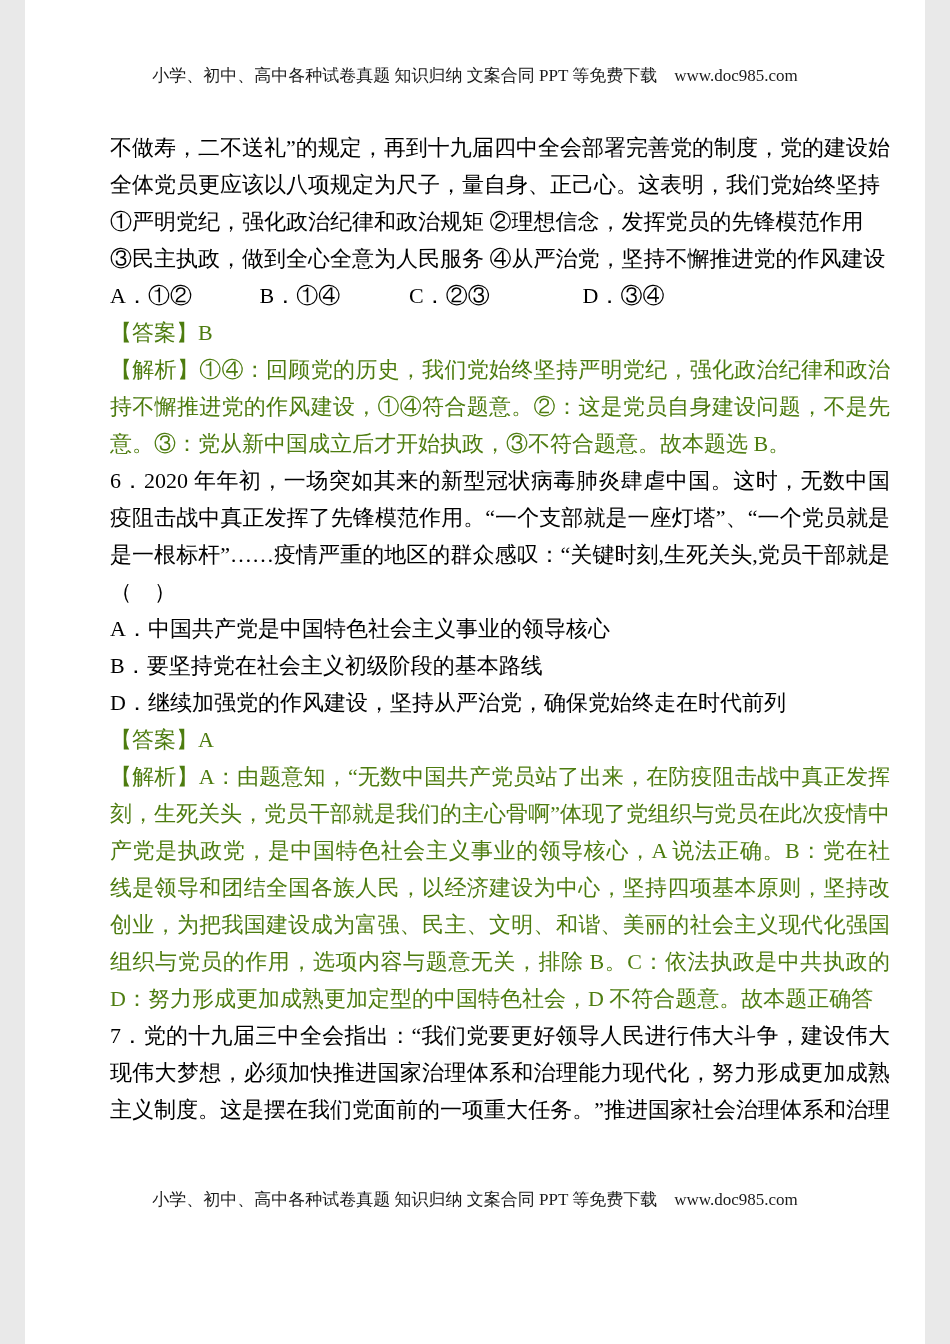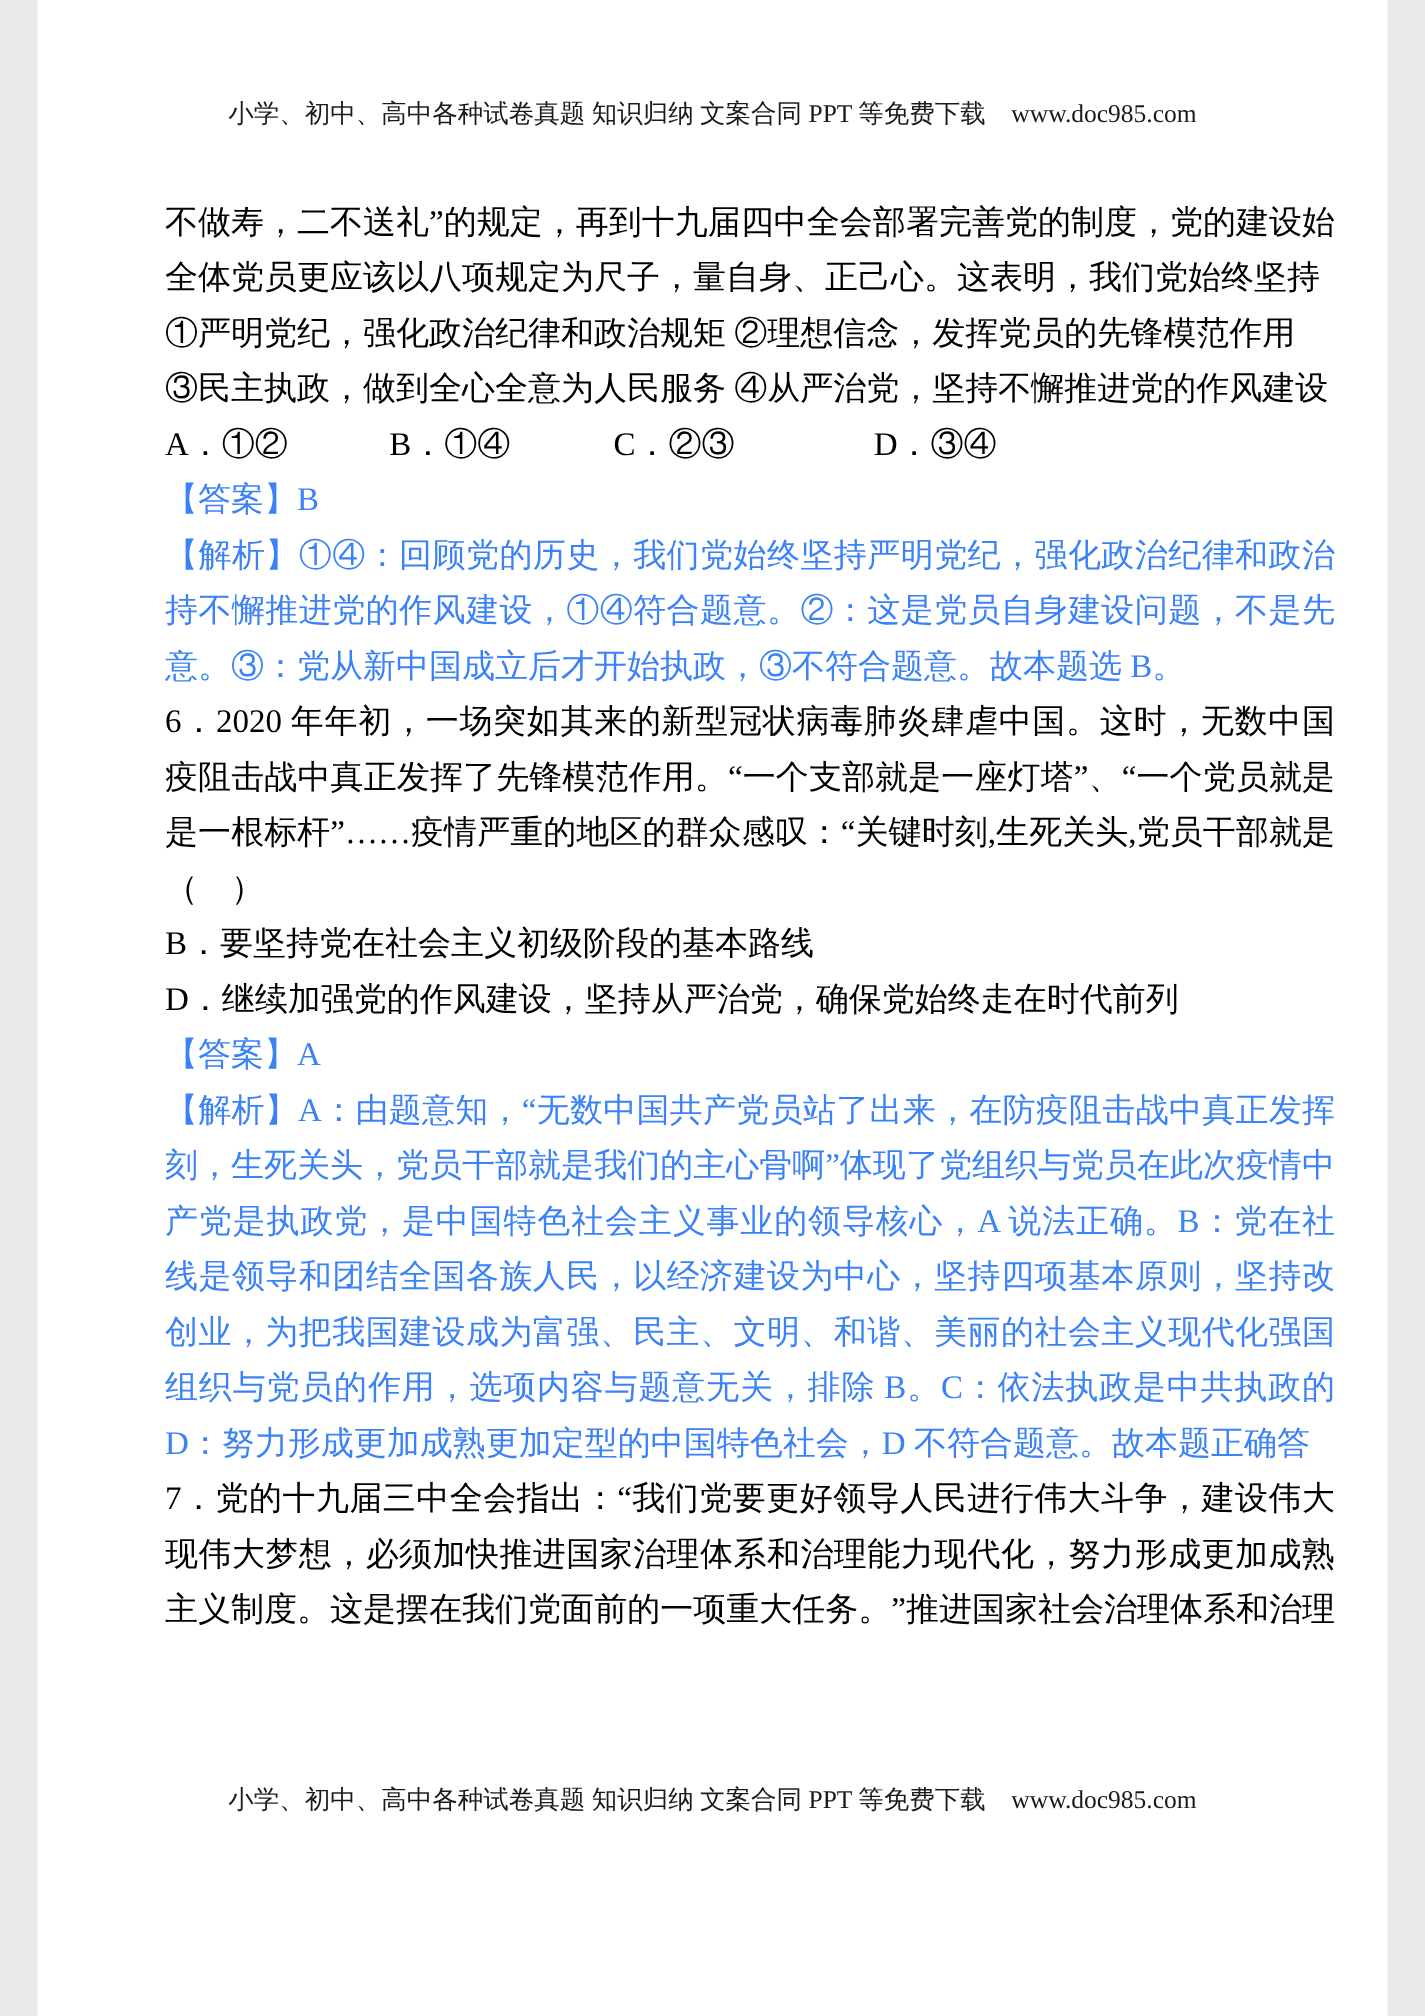--- a/index.html
+++ b/index.html
@@ -37,21 +37,21 @@
   }
   .ln {
     height: 37px;
     overflow: hidden;
     text-align: left;
   }
   .jl {
     text-align: justify;
     text-align-last: justify;
   }
-  .red { color: #3b82f6; }
+  .red { color: #4d7c0f; }
   .opts-row .opt {
     display: inline-block;
     width: 144px;
   }
   .opts-row .opt:last-child { width: auto; margin-left: 24px; }
 </style>
 </head>
 <body>
 
 <div class="page">
@@ -72,20 +72,21 @@
     </div>
     <div class="ln red">【答案】B</div>
     <div class="ln red jl">【解析】①④：回顾党的历史，我们党始终坚持严明党纪，强化政治纪律和政治规矩，始终从严治党，坚</div>
     <div class="ln red jl">持不懈推进党的作风建设，①④符合题意。②：这是党员自身建设问题，不是先锋示范作用，②不符合题</div>
     <div class="ln red">意。③：党从新中国成立后才开始执政，③不符合题意。故本题选 B。</div>
 
     <div class="ln jl">6．2020 年年初，一场突如其来的新型冠状病毒肺炎肆虐中国。这时，无数中国共产党员站了出来，在防</div>
     <div class="ln jl">疫阻击战中真正发挥了先锋模范作用。“一个支部就是一座灯塔”、“一个党员就是一面旗帜”、“一名干部就</div>
     <div class="ln jl">是一根标杆”……疫情严重的地区的群众感叹：“关键时刻,生死关头,党员干部就是我们的主心骨啊”。这说明</div>
     <div class="ln">（　）</div>
+    <div class="ln">A．中国共产党是中国特色社会主义事业的领导核心</div>
     <div class="ln">B．要坚持党在社会主义初级阶段的基本路线</div>
     <div class="ln">D．继续加强党的作风建设，坚持从严治党，确保党始终走在时代前列</div>
     <div class="ln red">【答案】A</div>
     <div class="ln red jl">【解析】A：由题意知，“无数中国共产党员站了出来，在防疫阻击战中真正发挥了先锋模范作用”“关键时</div>
     <div class="ln red jl">刻，生死关头，党员干部就是我们的主心骨啊”体现了党组织与党员在此次疫情中的作用，说明了中国共</div>
     <div class="ln red jl">产党是执政党，是中国特色社会主义事业的领导核心，A 说法正确。B：党在社会主义初级阶段的基本路</div>
     <div class="ln red jl">线是领导和团结全国各族人民，以经济建设为中心，坚持四项基本原则，坚持改革开放，自力更生，艰苦</div>
     <div class="ln red jl">创业，为把我国建设成为富强、民主、文明、和谐、美丽的社会主义现代化强国而奋斗。材料强调的是党</div>
     <div class="ln red jl">组织与党员的作用，选项内容与题意无关，排除 B。C：依法执政是中共执政的基本方式，C 观点错误。</div>
     <div class="ln red">D：努力形成更加成熟更加定型的中国特色社会，D 不符合题意。故本题正确答案为 A。</div>

